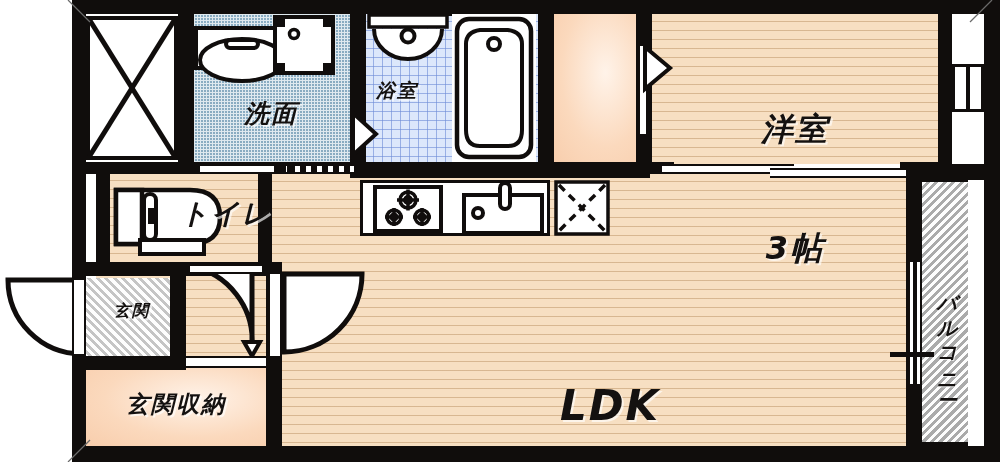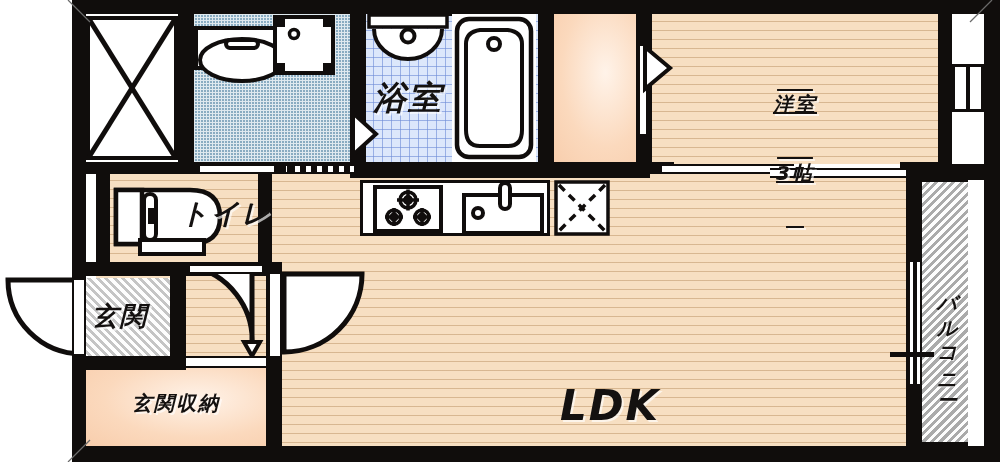--- a/index.html
+++ b/index.html
@@ -302,34 +302,35 @@
 
   <div class="abs whitefill" style="left:908px;top:260px;width:14px;height:126px;border:2px solid #100d0c;"></div>
   <div class="abs wall-thin" style="left:913px;top:262px;width:4px;height:122px;"></div>
   <div class="abs wall-thin" style="left:890px;top:352px;width:44px;height:5px;"></div>
 
   <div class="abs label" style="left:470px;top:288px;width:280px;font-size:42px;">
     <div>LDK</div>
     
   </div>
 
-  <div class="abs label" style="left:700px;top:48px;width:190px;font-size:20px;text-decoration:underline;">
+  <div class="abs label" style="left:700px;top:40px;width:190px;font-size:32px;">
     <div>洋室</div>
-    <div style="margin-top:2px;">3帖</div>
-  </div>
-
-
-  <div class="abs label" style="left:366px;top:80px;width:84px;font-size:33px;font-family:Liberation Serif, serif;">浴室</div>
-
+    <div style="margin-top:12px;">3帖</div>
+  </div>
+
+
+  <div class="abs label" style="left:355px;top:80px;width:84px;font-size:19px;font-family:Liberation Serif, serif;">浴室</div>
+
+  <div class="abs label" style="left:216px;top:100px;width:110px;font-size:25px;">洗面</div>
 
   <div class="abs label" style="left:170px;top:198px;width:112px;font-size:28px;">トイレ</div>
 
-  <div class="abs label" style="left:80px;top:302px;width:80px;font-size:26px;">玄関</div>
-
-  <div class="abs label" style="left:90px;top:392px;width:172px;font-size:20px;">玄関収納</div>
+  <div class="abs label" style="left:92px;top:302px;width:80px;font-size:16px;">玄関</div>
+
+  <div class="abs label" style="left:90px;top:392px;width:172px;font-size:23px;">玄関収納</div>
 
   <div class="abs label vert" style="left:936px;top:276px;height:120px;font-size:20px;">バルコニー</div>
 
   <div class="fx" style="left:68px;top:0px;pointer-events:none;">
     <svg width="24" height="24" viewBox="0 0 24 24">
       <path d="M0 0 L22 22" stroke="#6b6b6b" stroke-width="1.2" fill="none"></path>
     </svg>
   </div>
   <div class="fx" style="left:68px;top:440px;pointer-events:none;">
     <svg width="24" height="24" viewBox="0 0 24 24">

